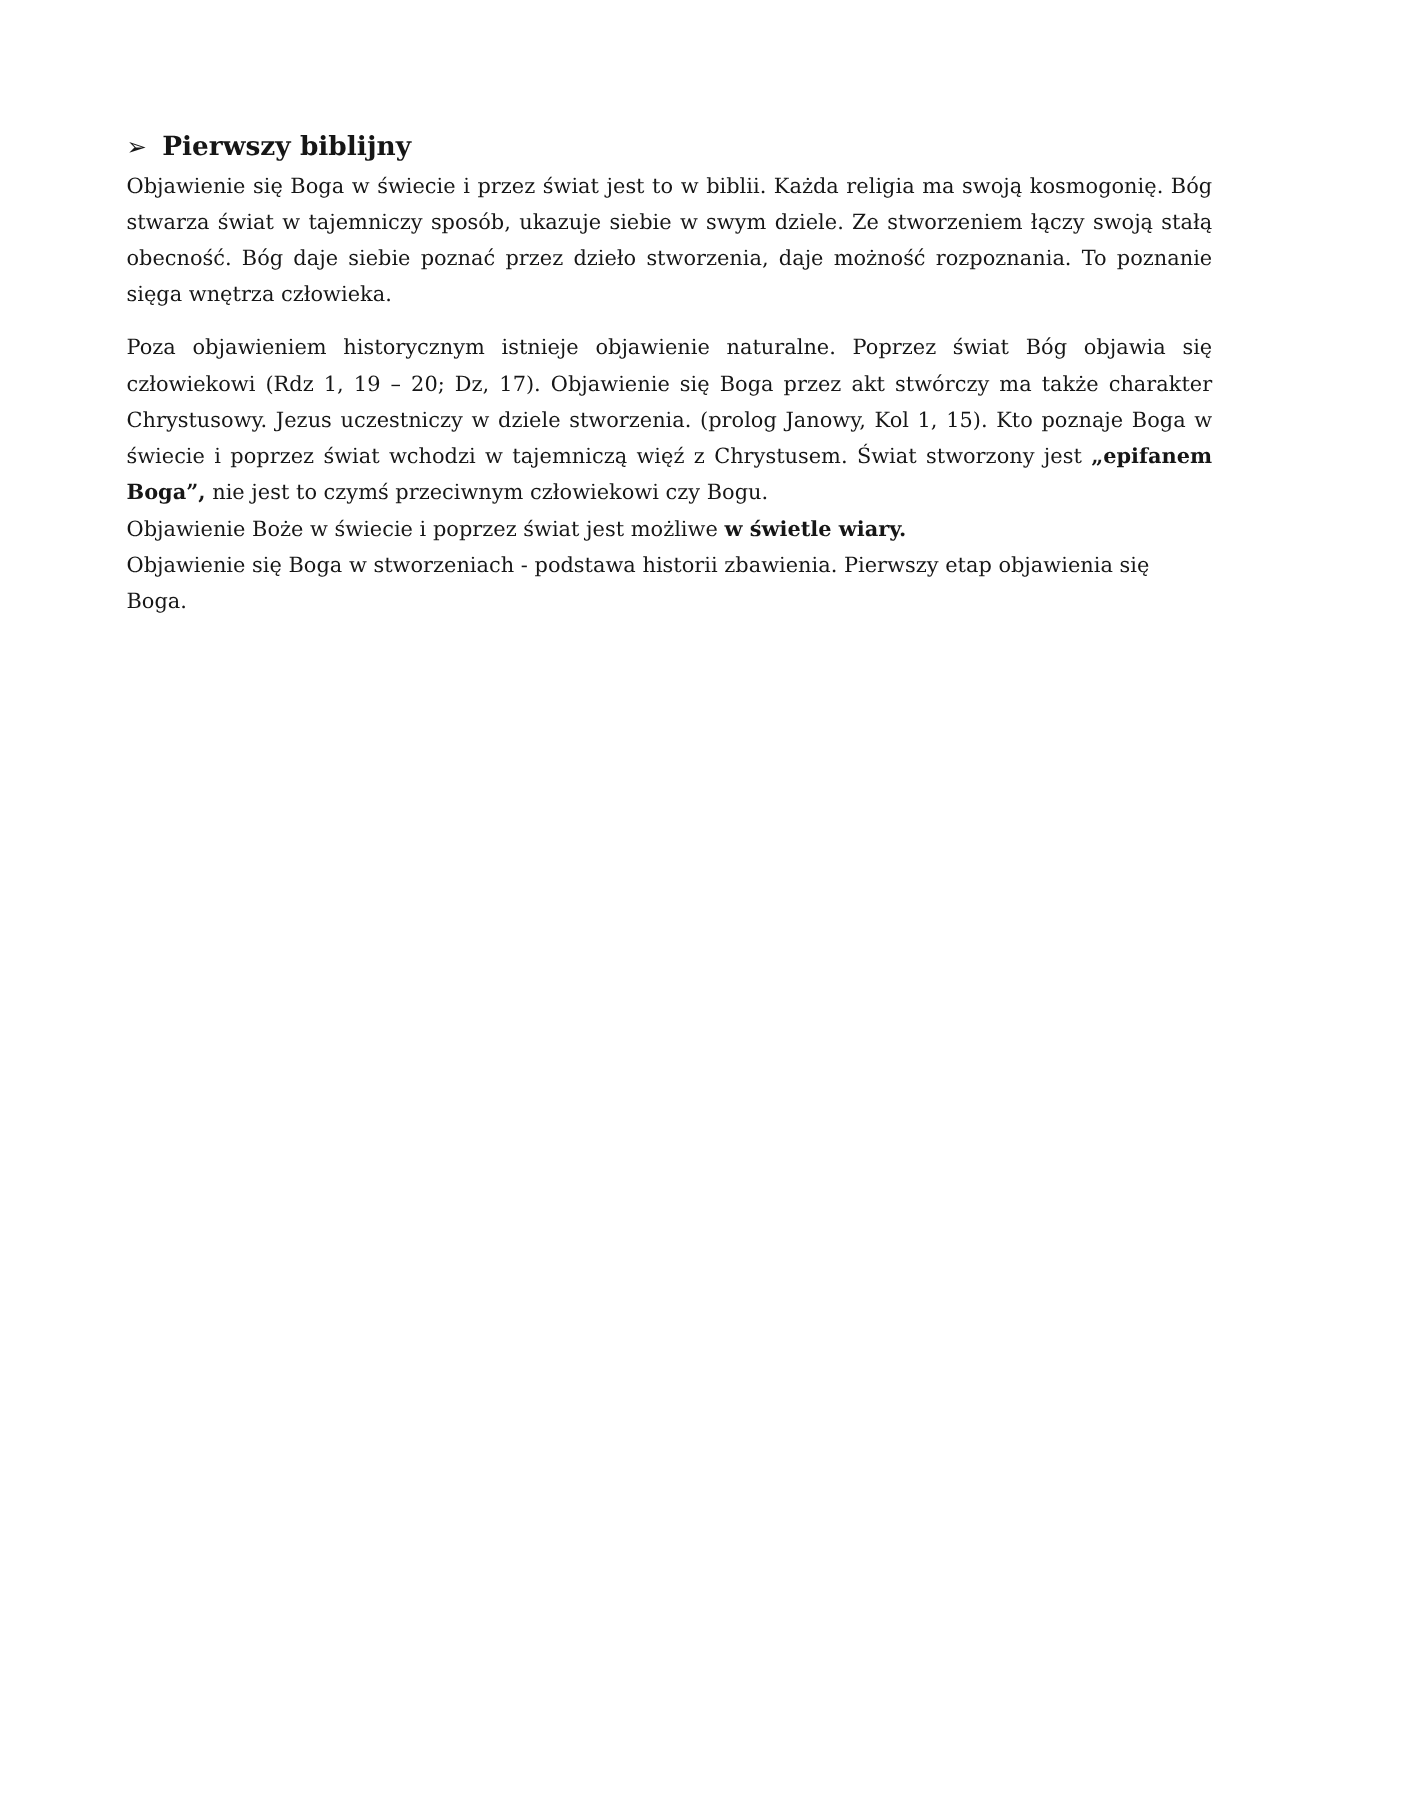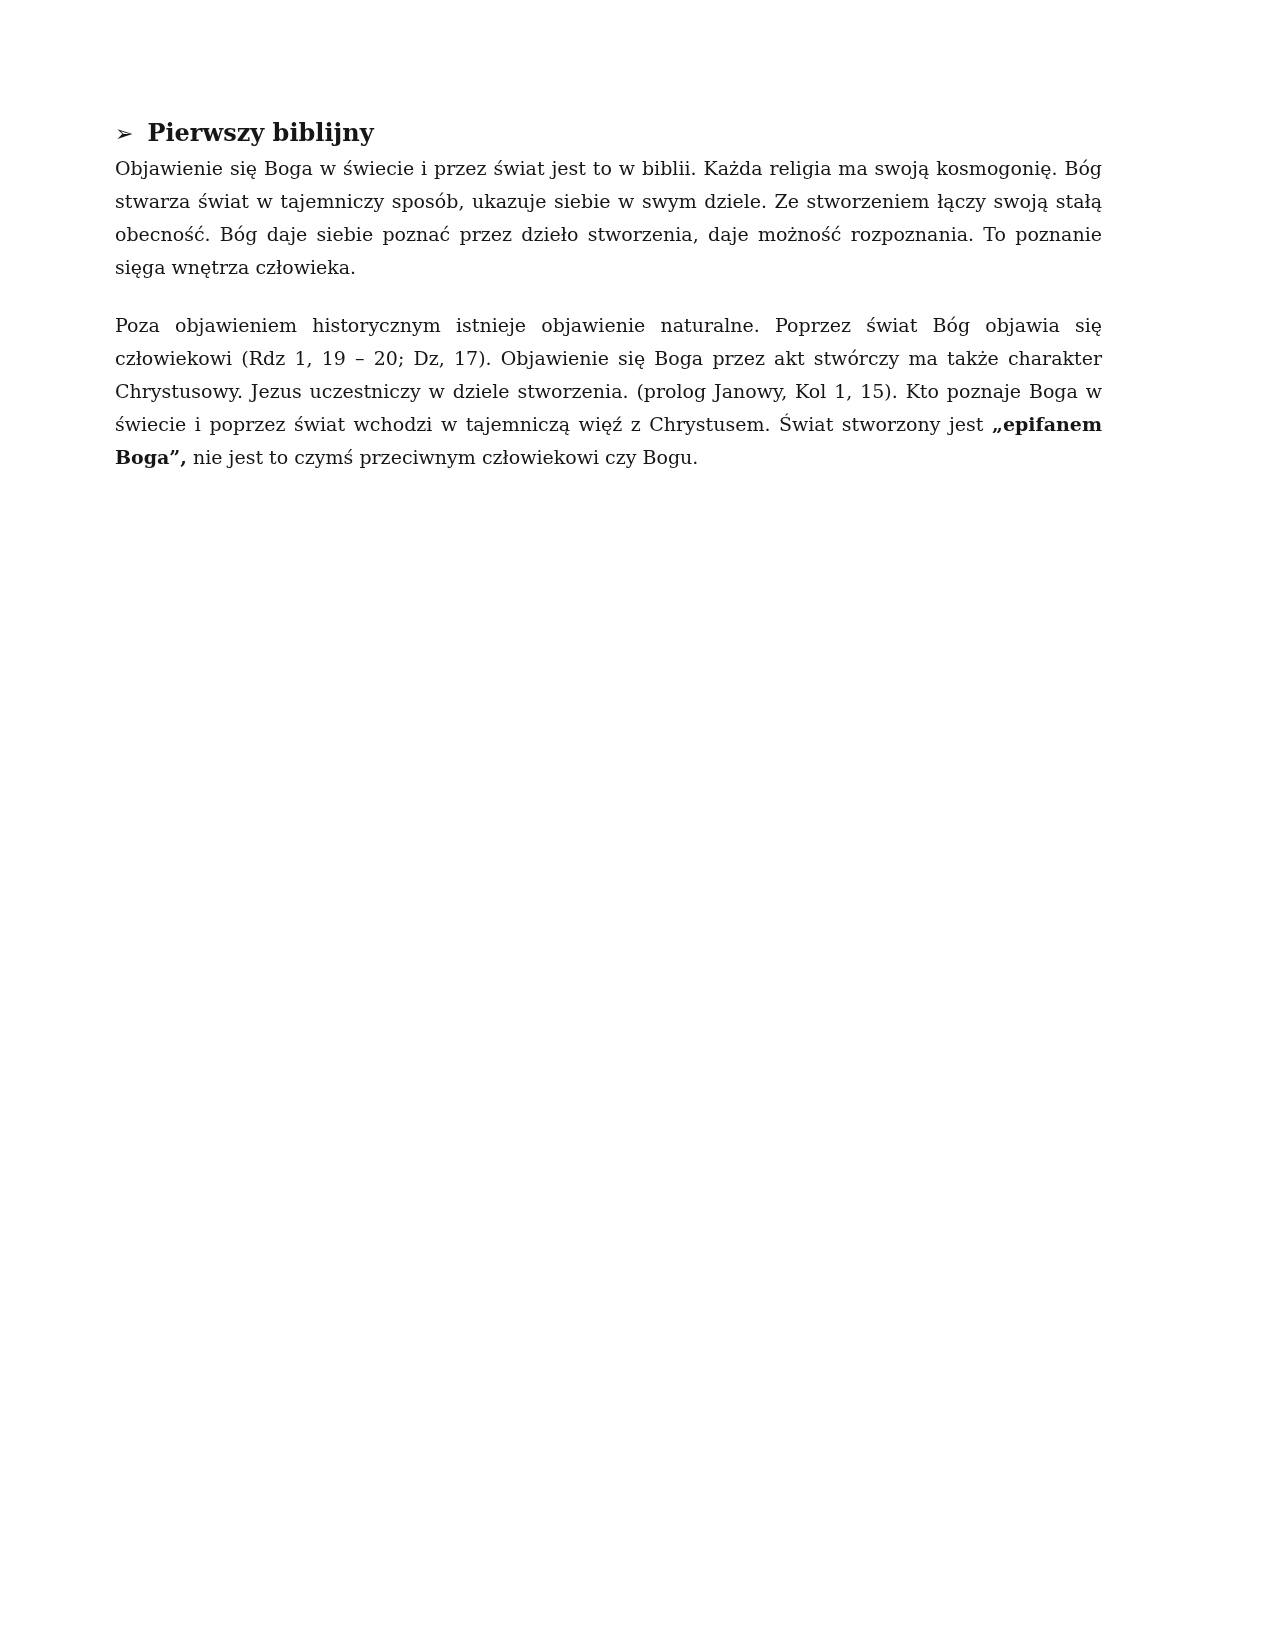--- a/index.html
+++ b/index.html
@@ -36,35 +36,37 @@
   }
   .para {
     font-size: 19px;
     line-height: 33px;
     margin: 0;
   }
   .para.justify {
     text-align: justify;
   }
   .para.gap-above {
-    margin-top: 25px;
+    margin-top: 15px;
   }
   .bold-run {
     font-weight: bold;
   }
 </style>
 </head>
 <body>
 
 <div class="page">
 
   <div class="doc-heading">
     <span class="bullet">➢</span>
     <span>Pierwszy biblijny</span>
   </div>
 
   <p class="para justify"><span>Objawienie się Boga w świecie i przez świat jest to w biblii. Każda religia ma swoją kosmogonię. Bóg stwarza świat w tajemniczy sposób, ukazuje siebie w swym dziele. Ze stworzeniem łączy swoją stałą obecność. Bóg daje siebie poznać przez dzieło stworzenia, daje możność rozpoznania. To poznanie sięga wnętrza człowieka.</span></p>
 
   <p class="para justify gap-above"><span>Poza objawieniem historycznym istnieje objawienie naturalne. Poprzez świat Bóg objawia się człowiekowi (Rdz 1, 19 – 20; Dz, 17). Objawienie się Boga przez akt stwórczy ma także charakter Chrystusowy. Jezus uczestniczy w dziele stworzenia. (prolog Janowy, Kol 1, 15). Kto poznaje Boga w świecie i poprzez świat wchodzi w tajemniczą więź z Chrystusem. Świat stworzony jest  </span><span class="bold-run">„epifanem Boga”,</span><span> nie jest to czymś przeciwnym  człowiekowi czy Bogu.</span></p>
 
+  <p class="para"><span>Objawienie  Boże w świecie i poprzez świat jest możliwe </span><span class="bold-run">w świetle wiary.</span></p>
 
+  <p class="para"><span>Objawienie się Boga w stworzeniach - podstawa historii zbawienia. Pierwszy etap objawienia się Boga.</span></p>
 
 </div>
 
 </body></html>

